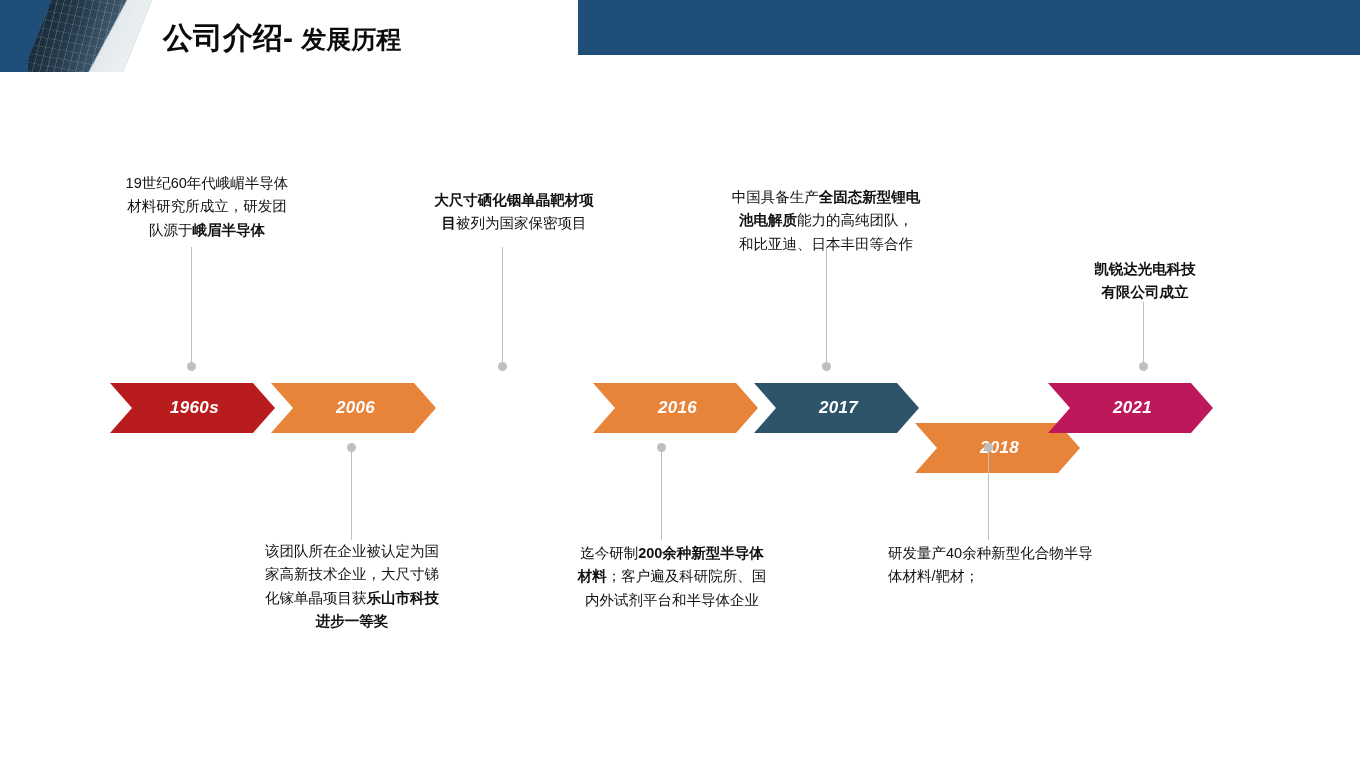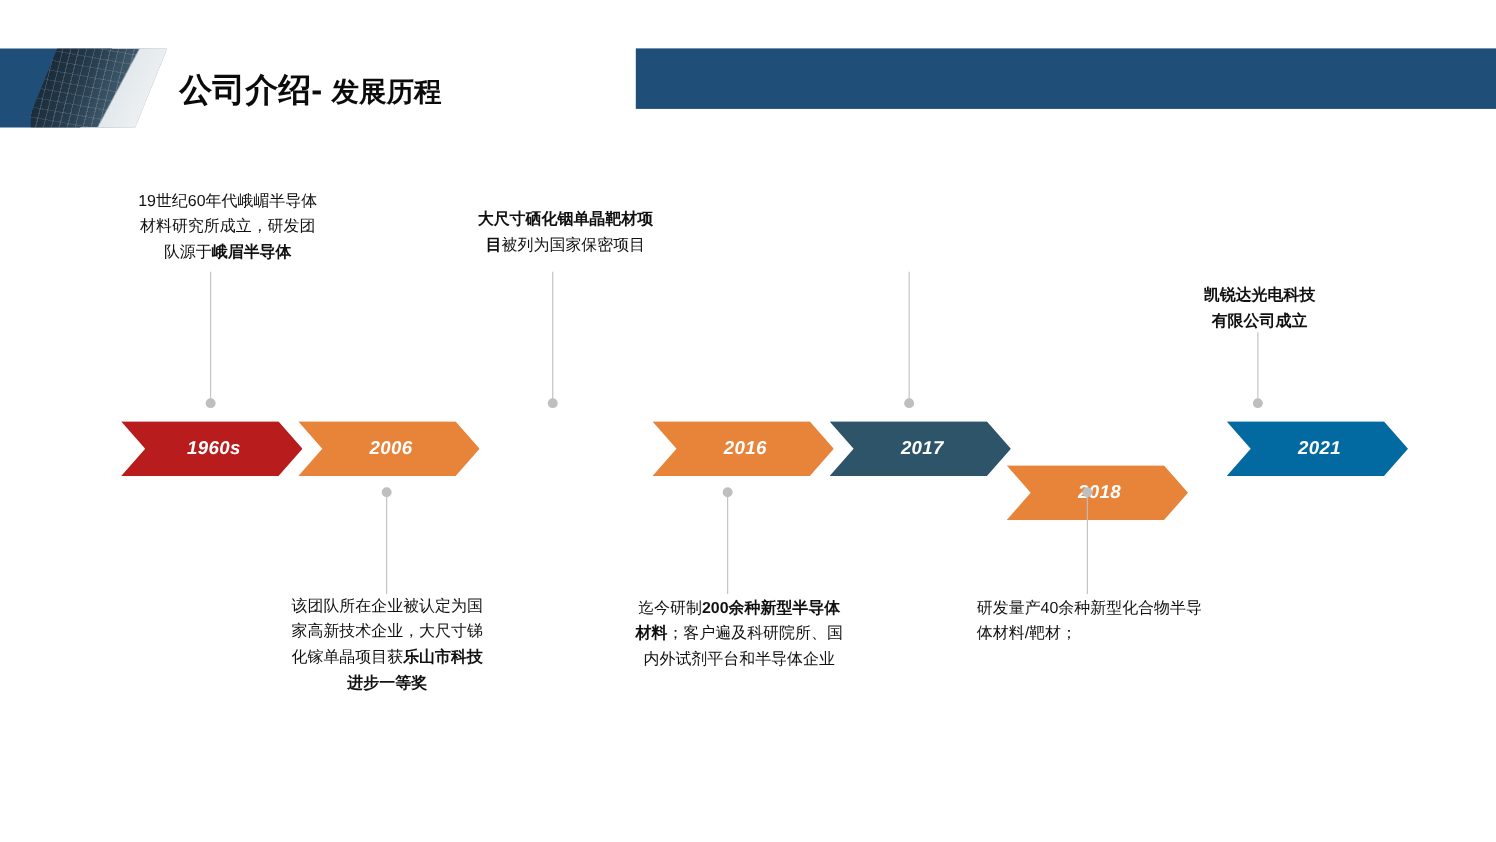--- a/index.html
+++ b/index.html
@@ -14,21 +14,20 @@
     overflow: hidden;
     position: relative;
   }
 
   
   #header {
     position: absolute;
     left: 0; top: 0;
     width: 1232px;
     height: 80px;
-    margin-top: 44px;
   }
   #header-band {
     position: absolute;
     left: 578px;
     top: 0;
     width: 782px;
     height: 55px;
     background: #1f4e79;
   }
   #header-slash-blue {
@@ -191,33 +190,38 @@
     <b>材料</b><span>；客户遍及科研院所、国</span><br>
     <span>内外试剂平台和半导体企业</span>
   </div>
 
   <div class="chevron" style="left:754px; width:165px; background:#2d5468;">
     <span class="chev-label">2017</span>
   </div>
   <div class="connector up" style="left:826px; top:247px; height:120px;">
     <div class="dot"></div>
   </div>
+  <div class="note above" style="left:697px; top:186px; width:258px;">
+    <span>中国具备生产</span><b>全固态新型锂电</b><br>
+    <b>池电解质</b><span>能力的高纯团队，</span><br>
+    <span>和比亚迪、日本丰田等合作</span>
+  </div>
 
   <div class="chevron" style="left:915px; width:165px; background:#e8833a;margin-top:40px;">
     <span class="chev-label">2018</span>
   </div>
   <div class="connector down" style="left:988px; top:447px; height:93px;">
     <div class="dot"></div>
   </div>
   <div class="note below" style="left:888px; top:542px; width:268px; text-align:left;">
     <span>研发量产40余种新型化合物半导</span><br>
     <span>体材料/靶材；</span>
   </div>
 
-  <div class="chevron" style="left:1115px; width:165px; background:#0369a1;">
+  <div class="chevron" style="left:1048px; width:165px; background:#be185d;">
     <span class="chev-label">2021</span>
   </div>
   <div class="connector up" style="left:1143px; top:302px; height:65px;">
     <div class="dot"></div>
   </div>
   <div class="note above" style="left:1056px; top:258px; width:178px;">
     <b>凯锐达光电科技</b><br>
     <b>有限公司成立</b>
   </div>
 

